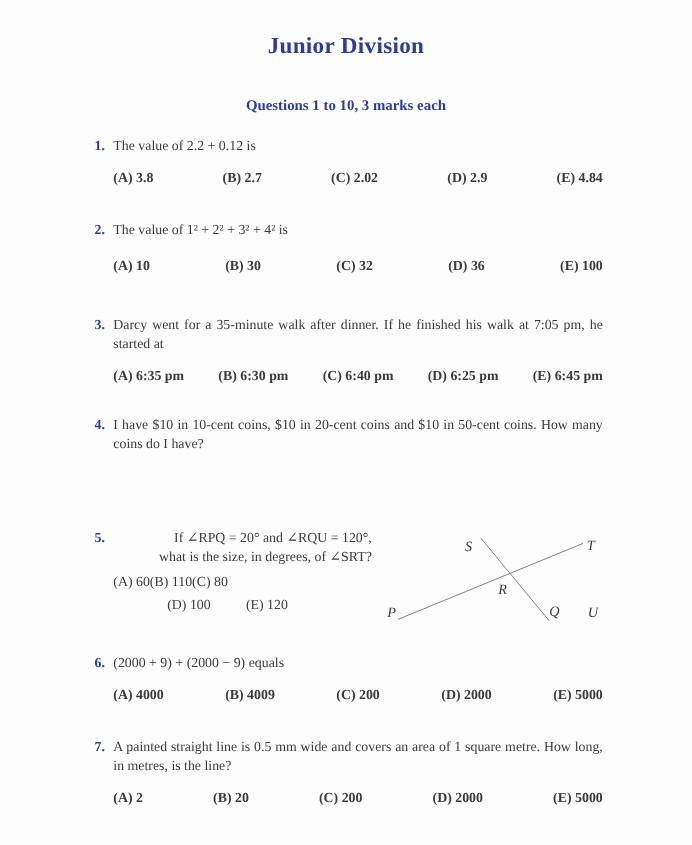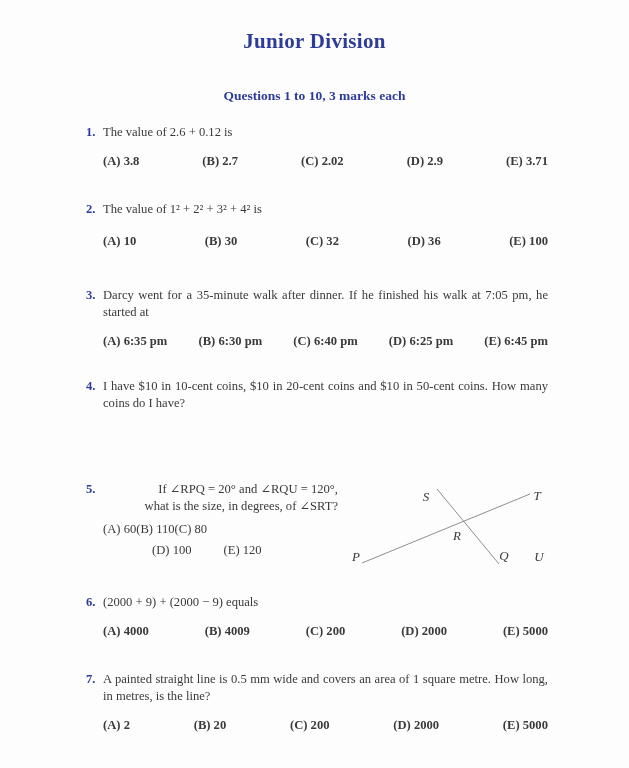--- a/index.html
+++ b/index.html
@@ -70,28 +70,28 @@
 <body>
 
 <div class="page">
 
   <div class="title">Junior Division</div>
   <div class="subtitle">Questions 1 to 10, 3 marks each</div>
 
   <div class="question" style="top:124px">
     <div class="qhead">
       <span class="qnum">1.</span>
-      <div class="qtext">The value of 2.6 + 0.12 is</div>
+      <div class="qtext">The value of 2.2 + 0.12 is</div>
     </div>
     <div class="options">
       <span class="opt">(A) 3.8</span>
       <span class="opt">(B) 2.7</span>
       <span class="opt">(C) 2.02</span>
       <span class="opt">(D) 2.9</span>
-      <span class="opt">(E) 3.71</span>
+      <span class="opt">(E) 4.84</span>
     </div>
   </div>
 
   <div class="question" style="top:201px">
     <div class="qhead">
       <span class="qnum">2.</span>
       <div class="qtext">The value of 1² + 2² + 3² + 4² is</div>
     </div>
     <div class="options" style="margin-top:15px">
       <span class="opt">(A) 10</span>

